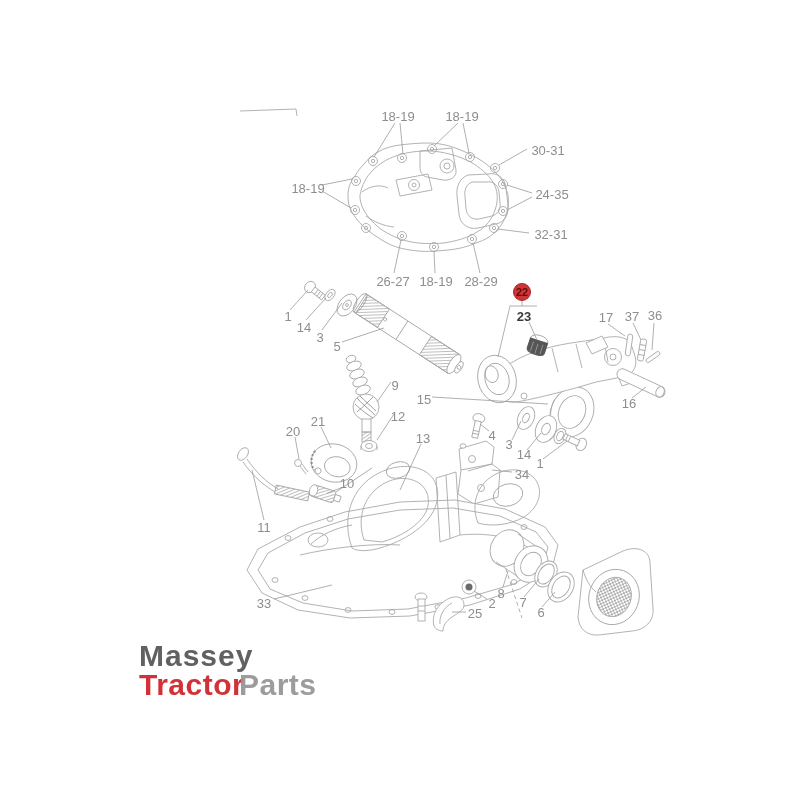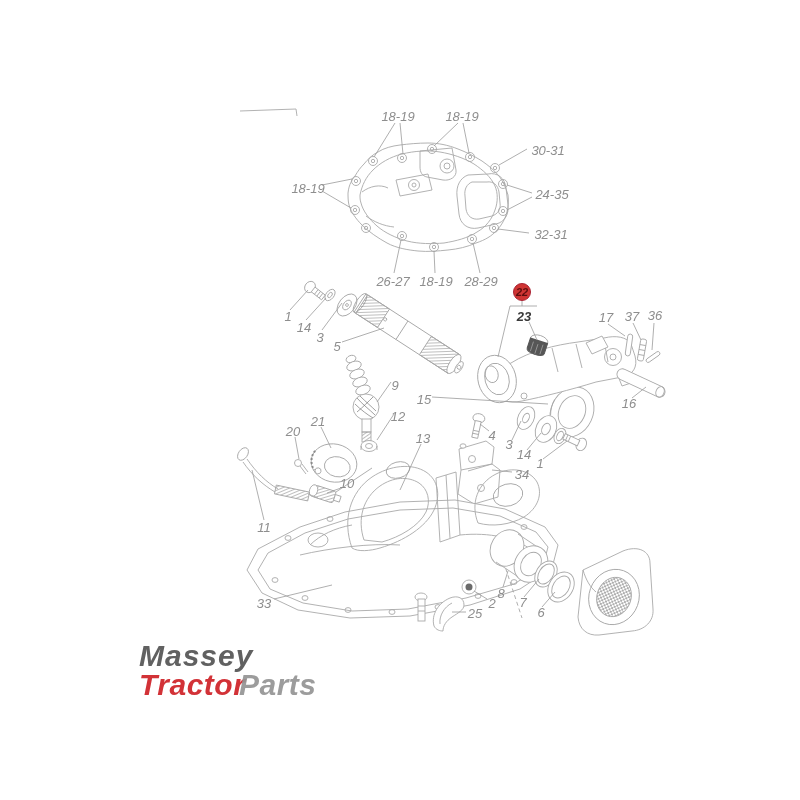--- a/index.html
+++ b/index.html
@@ -1,16 +1,16 @@
 <!DOCTYPE html>
 <html><head>
 <meta charset="utf-8">
 <style>
   html,body{margin:0;padding:0;background:#ffffff;}
-  #stage{position:relative;width:800px;height:800px;background:#ffffff;overflow:hidden;font-style:italic;}
+  #stage{position:relative;width:800px;height:800px;background:#ffffff;overflow:hidden;}
   svg{position:absolute;left:0;top:0;}
   text{font-family:"Liberation Sans",sans-serif;}
   .callout{font-size:13px;fill:#8e8e8e;}
   .callout-dark{font-size:13px;fill:#3a3a3a;font-weight:bold;}
   .badge-num{font-size:11px;font-weight:bold;}
   .wm1{font-size:30px;font-weight:bold;letter-spacing:1px;opacity:0.88;}
   .wm2{font-size:30px;font-weight:bold;letter-spacing:0.5px;opacity:0.92;}
   .ld{stroke:#9a9a9a;stroke-width:0.8;fill:none;}
   .pw{stroke:#a9a9a9;stroke-width:0.9;fill:#ffffff;}
   .pn{stroke:#a9a9a9;stroke-width:0.9;fill:none;}

